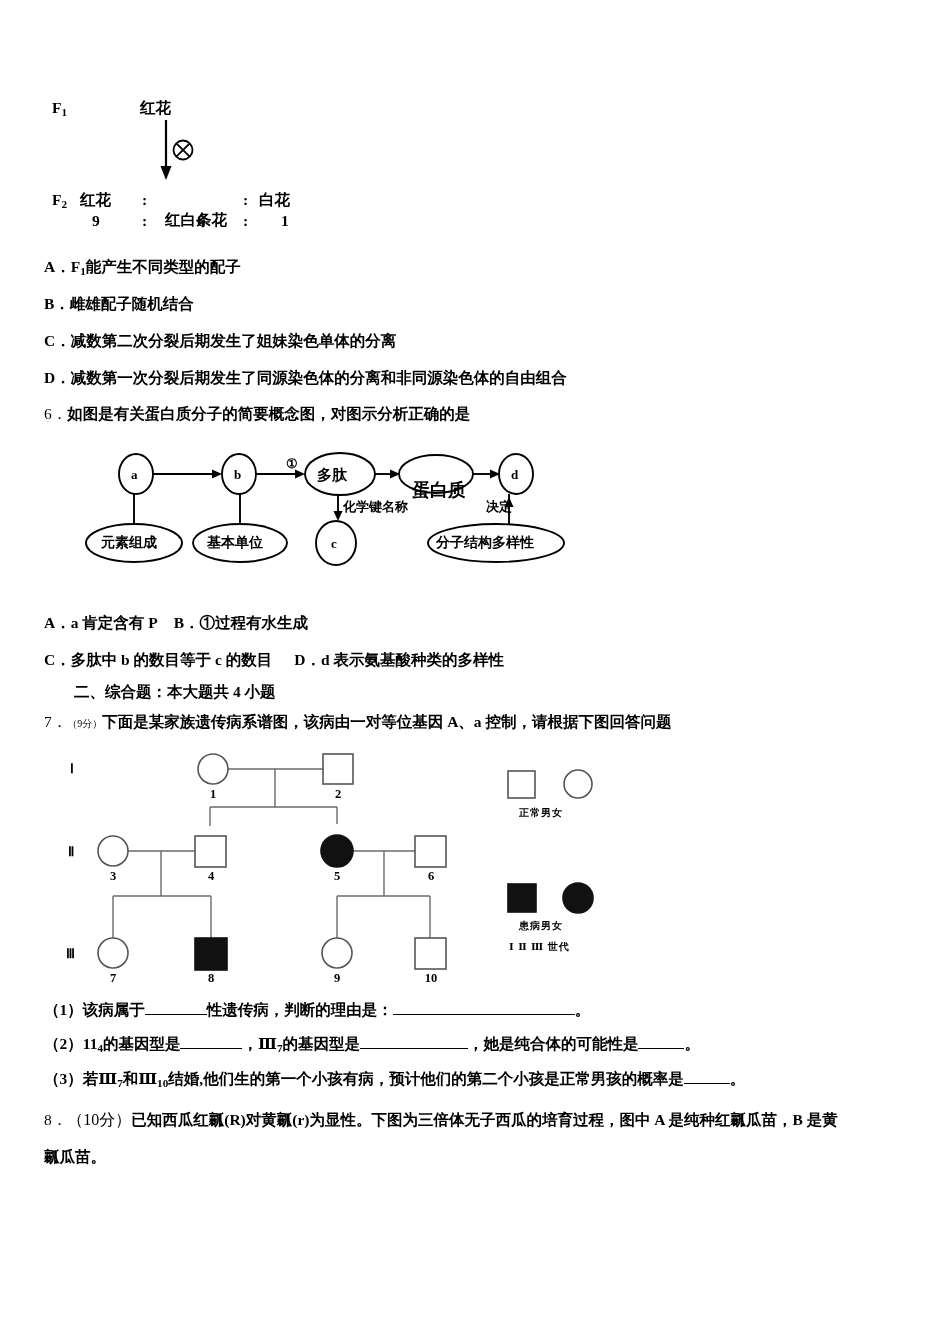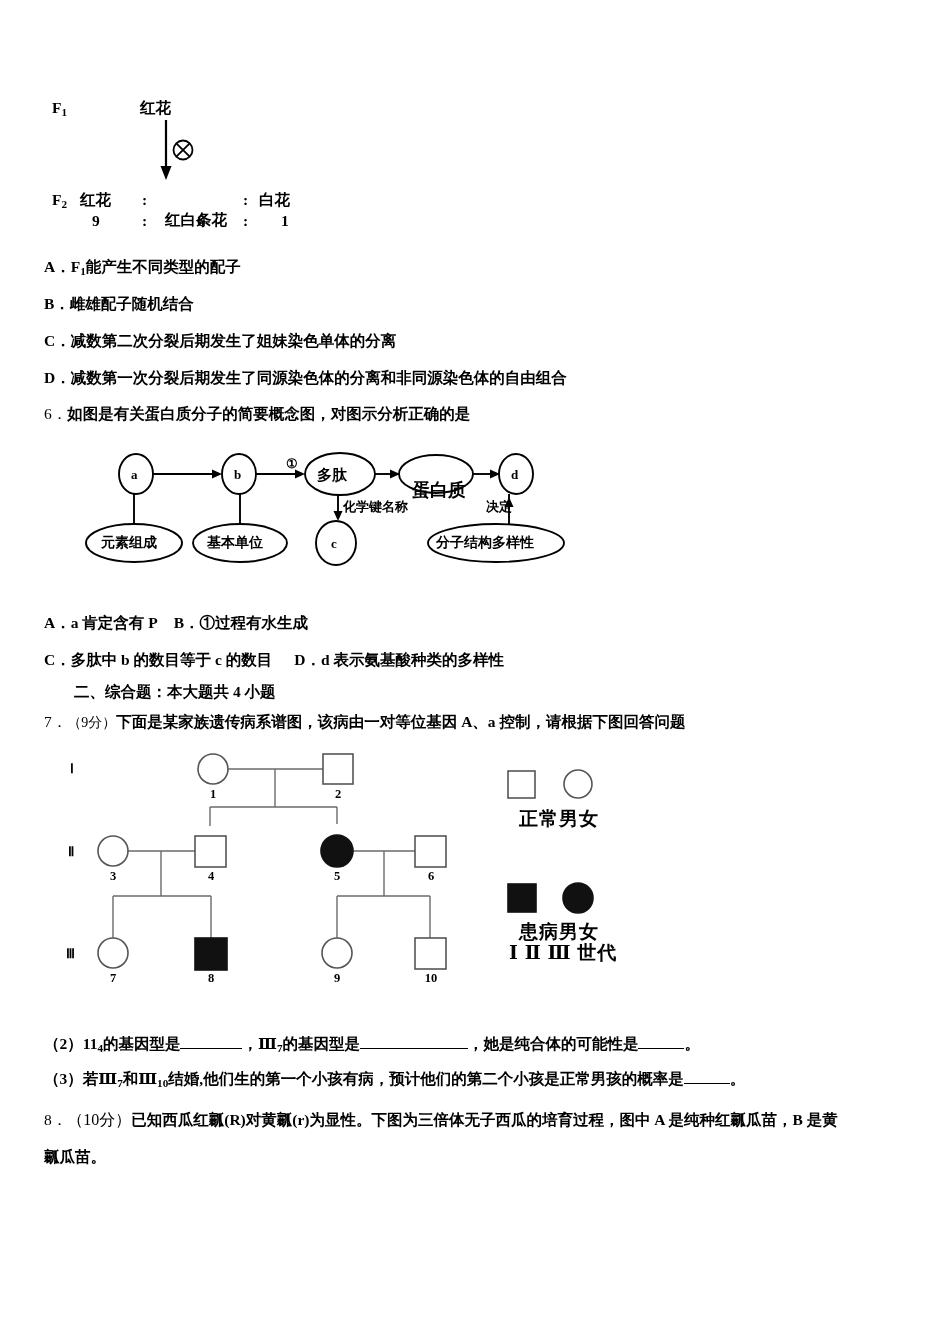--- a/index.html
+++ b/index.html
@@ -65,21 +65,21 @@
   .ped-num {
     position: absolute;
     font-size: 12.5px;
     font-weight: bold;
     text-align: center;
     width: 30px;
     font-family: "Liberation Serif", serif;
   }
   .legend-cap {
     position: absolute;
-    font-size: 19px;
+    font-size: 10px;
     font-weight: bold;
     white-space: nowrap;
     letter-spacing: 1px;
     text-align: center;
   }
 </style>
 </head>
 <body>
 
 <div class="page">
@@ -189,21 +189,21 @@
   <div class="txt" style="left:44px; top:613px;">
     <span>A．</span><span>a 肯定含有 P</span><span style="display:inline-block;width:16px;"></span><span>B．</span><span>①过程有水生成</span>
   </div>
   <div class="txt" style="left:44px; top:650px;text-align:right;">
     <span>C．</span><span>多肽中 b 的数目等于 c 的数目</span><span style="display:inline-block;width:22px;"></span><span>D．</span><span>d 表示氨基酸种类的多样性</span>
   </div>
 
   <div class="txt" style="left:44px; top:682px;margin-left:30px;">二、综合题：本大题共 4 小题</div>
 
   <div class="qnum" style="left:44px; top:712px; font-weight:normal;">
-    <span>7．</span><span style="font-size:14px;margin-top:24px;">（9分）</span><span style="font-weight:bold;">下面是某家族遗传病系谱图，该病由一对等位基因 A、a 控制，请根据下图回答问题</span>
+    <span>7．</span><span style="font-size:10px;margin-top:24px;">（9分）</span><span style="font-weight:bold;">下面是某家族遗传病系谱图，该病由一对等位基因 A、a 控制，请根据下图回答问题</span>
   </div>
 
   <svg id="pedigree" viewBox="0 0 950 1344">
     <g stroke="#6a6a6a" stroke-width="1.4" fill="none">
 
       <line x1="228" y1="769" x2="323" y2="769"></line>
 
       <line x1="275" y1="769" x2="275" y2="807"></line>
 
       <line x1="210" y1="807" x2="337" y2="807"></line>
@@ -256,20 +256,23 @@
 
   <div class="ped-num" style="left:98px; top:971px;">7</div>
   <div class="ped-num" style="left:196px; top:971px;">8</div>
   <div class="ped-num" style="left:322px; top:971px;">9</div>
   <div class="ped-num" style="left:416px; top:971px;">10</div>
 
   <div class="legend-cap" style="left:519px; top:806px;">正常男女</div>
   <div class="legend-cap" style="left:519px; top:919px;">患病男女</div>
   <div class="legend-cap" style="left:509px; top:940px;">Ⅰ Ⅱ Ⅲ 世代</div>
 
+  <div class="txt" style="left:44px; top:1000px;">
+    <span>（1）</span><span>该病属于</span><span class="blank-m"></span><span>性遗传病，判断的理由是：</span><span class="blank-xl"></span><span>。</span>
+  </div>
 
   <div class="txt" style="left:44px; top:1034px;">
     <span>（2）</span><span>11</span><sub>4</sub><span>的基因型是</span><span class="blank-m"></span><span>，Ⅲ</span><sub>7</sub><span>的基因型是</span><span class="blank-l"></span><span>，她是纯合体的可能性是</span><span class="blank-s"></span><span>。</span>
   </div>
 
   <div class="txt" style="left:44px; top:1069px;">
     <span>（3）</span><span>若Ⅲ</span><sub>7</sub><span>和Ⅲ</span><sub>10</sub><span>结婚,他们生的第一个小孩有病，预计他们的第二个小孩是正常男孩的概率是</span><span class="blank-s"></span><span>。</span>
   </div>
 
   <div class="qnum" style="left:44px; top:1110px; font-weight:normal;">

